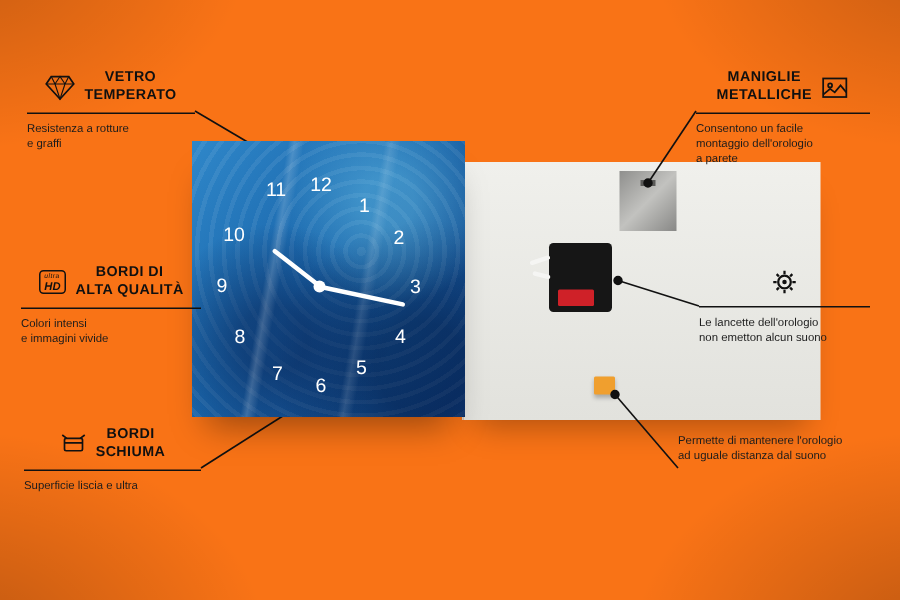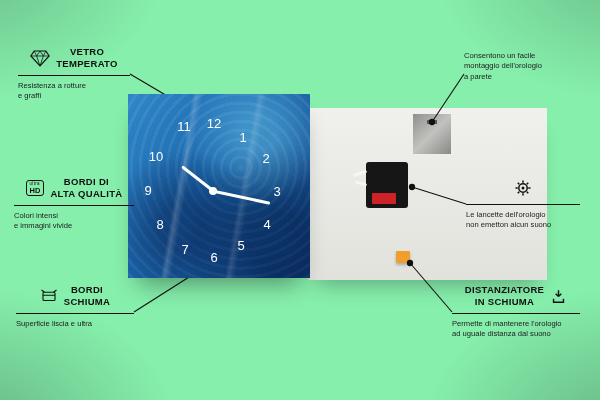--- a/index.html
+++ b/index.html
@@ -1,16 +1,16 @@
 <!DOCTYPE html>
 <html><head>
 <meta charset="utf-8">
 <style>
   html,body{margin:0;padding:0;background:#fff;}
-  .stage{position:relative;width:600px;height:400px;overflow:hidden;background:#86efac;
+  .stage{position:relative;width:600px;height:400px;overflow:hidden;background:#f97316;
          font-family:"Liberation Sans",sans-serif;}
   .stage::before{content:"";position:absolute;inset:0;z-index:0;pointer-events:none;
     background:
       radial-gradient(300px 200px at -30px -30px, rgba(0,0,0,.20), transparent 65%),
       radial-gradient(300px 200px at 630px -30px, rgba(0,0,0,.20), transparent 65%),
       radial-gradient(320px 220px at -30px 430px, rgba(0,0,0,.24), transparent 65%),
       radial-gradient(320px 220px at 630px 430px, rgba(0,0,0,.24), transparent 65%);}
   
   .face{position:absolute;left:128px;top:94px;width:182px;height:184px;z-index:2;
     background:
@@ -42,21 +42,21 @@
   .foam{position:absolute;left:87px;top:143px;width:14px;height:12px;background:#f09f2e;
     box-shadow:0 2px 3px rgba(0,0,0,.25);border-radius:1px;}
   
   .callout{position:absolute;z-index:3;color:#101010;}
   .head{display:flex;align-items:center;justify-content:center;gap:6px;
     border-bottom:1.3px solid #111;padding-bottom:4px;min-height:24px;}
   .title{font-weight:bold;font-size:9.5px;letter-spacing:.3px;line-height:1.3;
     text-align:center;white-space:pre-line;}
   .subtitle{margin-top:5px;font-size:7.6px;line-height:1.35;text-align:left;
     white-space:pre-line;color:#1c1c1c;}
-  .icon{display:inline-flex;align-items:flex-start;justify-content:center;flex:0 0 auto;}
+  .icon{display:inline-flex;align-items:flex-start;justify-content:center;flex:0 0 auto;font-style:italic;}
   .uhd{flex-direction:column;border:1.5px solid #111;border-radius:3px;padding:1px 3px;line-height:1;}
   .uhd-top{font-size:4.5px;letter-spacing:.3px;}
   .uhd-bottom{font-size:7.5px;font-weight:bold;}
   .lines{position:absolute;inset:0;z-index:2;pointer-events:none;}
 </style>
 </head>
 <body>
 
 <div class="stage">
 
@@ -141,46 +141,48 @@
             <path d="M4 11h16M2 4l4 3M22 4l-4 3"></path>
         </svg>
       </span>
       <div class="title">BORDI
 SCHIUMA</div>
     </div>
     <div class="subtitle">Superficie liscia e ultra</div>
   </div>
 
   <div class="callout" style="left:464px;top:46px;width:116px">
+    <div class="head">
+      <div class="title">MANIGLIE
+METALLICHE</div>
+      <span class="icon">
+        <svg width="19" height="17" viewBox="0 0 24 22" fill="none" stroke="#111" stroke-width="1.5">
+          <rect x="2" y="3" width="20" height="16"></rect>
+            <circle cx="8" cy="9" r="1.7"></circle>
+            <path d="M2 17l6-5 4 3 5-6 5 6"></path>
+        </svg>
+      </span>
+    </div>
     <div class="subtitle">Consentono un facile
 montaggio dell'orologio
 a parete</div>
   </div>
 
   <div class="callout" style="left:466px;top:176px;width:114px">
     <div class="head">
       <span class="icon">
         <svg width="18" height="18" viewBox="0 0 24 24" fill="none" stroke="#111" stroke-width="2">
           <circle cx="12" cy="12" r="5.6"></circle>
             <circle cx="12" cy="12" r="2" fill="#111" stroke="none"></circle>
           <path d="M12 2v3M12 19v3M2 12h3M19 12h3M5 5l2 2M17 17l2 2M19 5l-2 2M7 17l-2 2"></path>
         </svg>
       </span>
     </div>
     <div class="subtitle">Le lancette dell'orologio
 non emetton alcun suono</div>
   </div>
 
   <div class="callout" style="left:452px;top:284px;width:128px">
-    <div class="head">
-      <div class="title">DISTANZIATORE
-IN SCHIUMA</div>
-      <span class="icon">
-        <svg width="17" height="17" viewBox="0 0 24 24" fill="none" stroke="#111" stroke-width="2">
-          <path d="M12 3v9m0 0l-4-4m4 4l4-4M5 15v5h14v-5"></path>
-        </svg>
-      </span>
-    </div>
     <div class="subtitle">Permette di mantenere l'orologio
 ad uguale distanza dal suono</div>
   </div>
 
 </div>
 
 </body></html>

